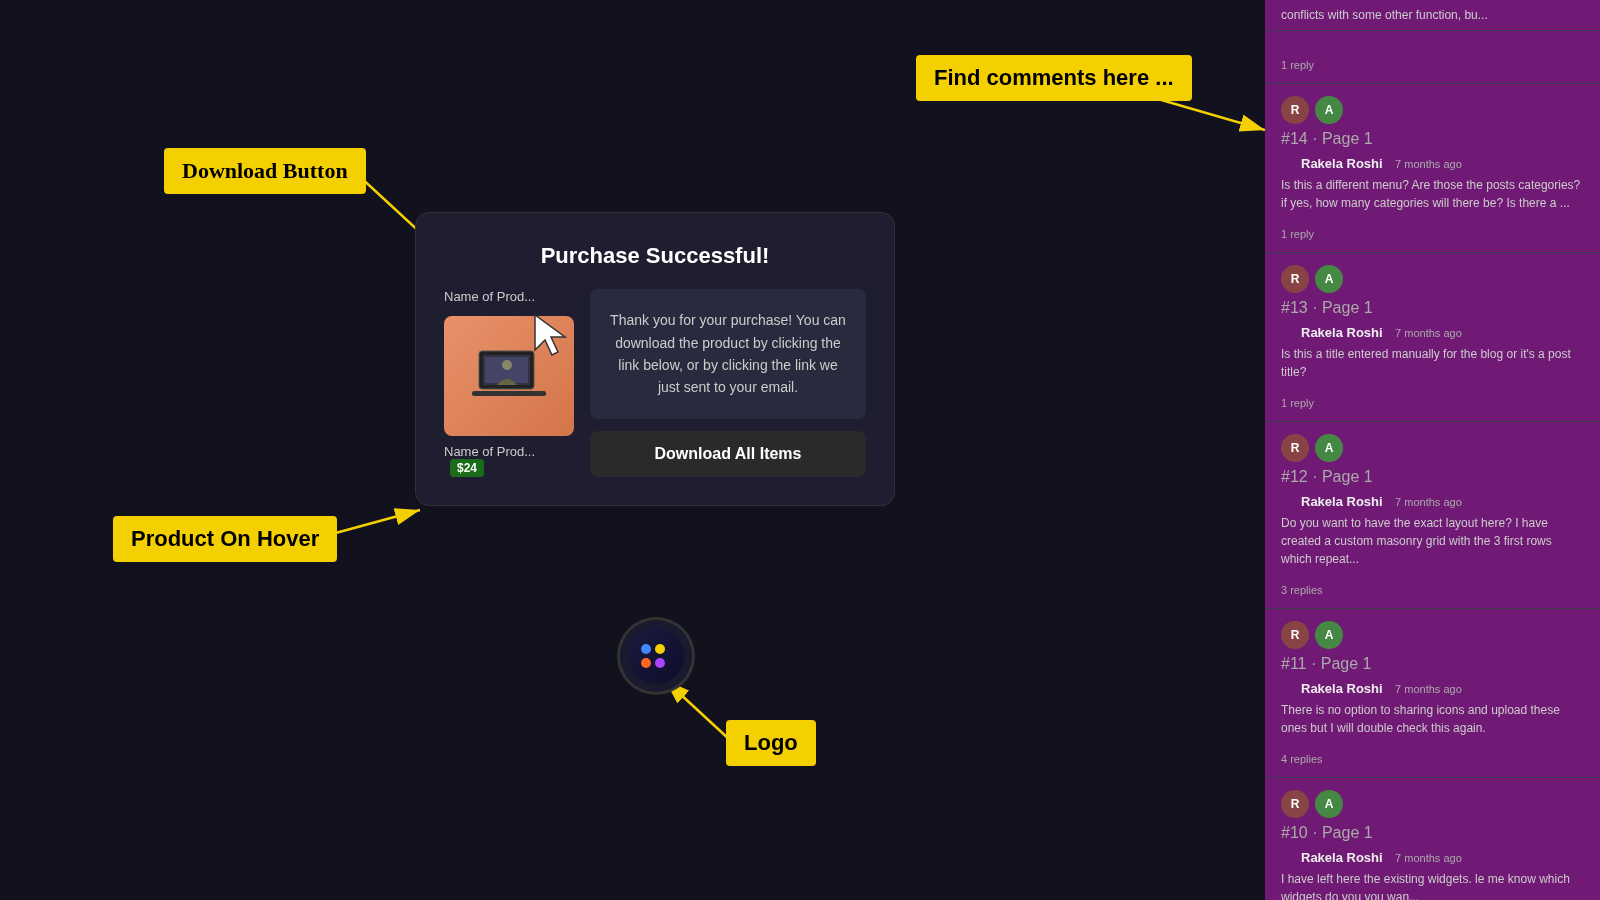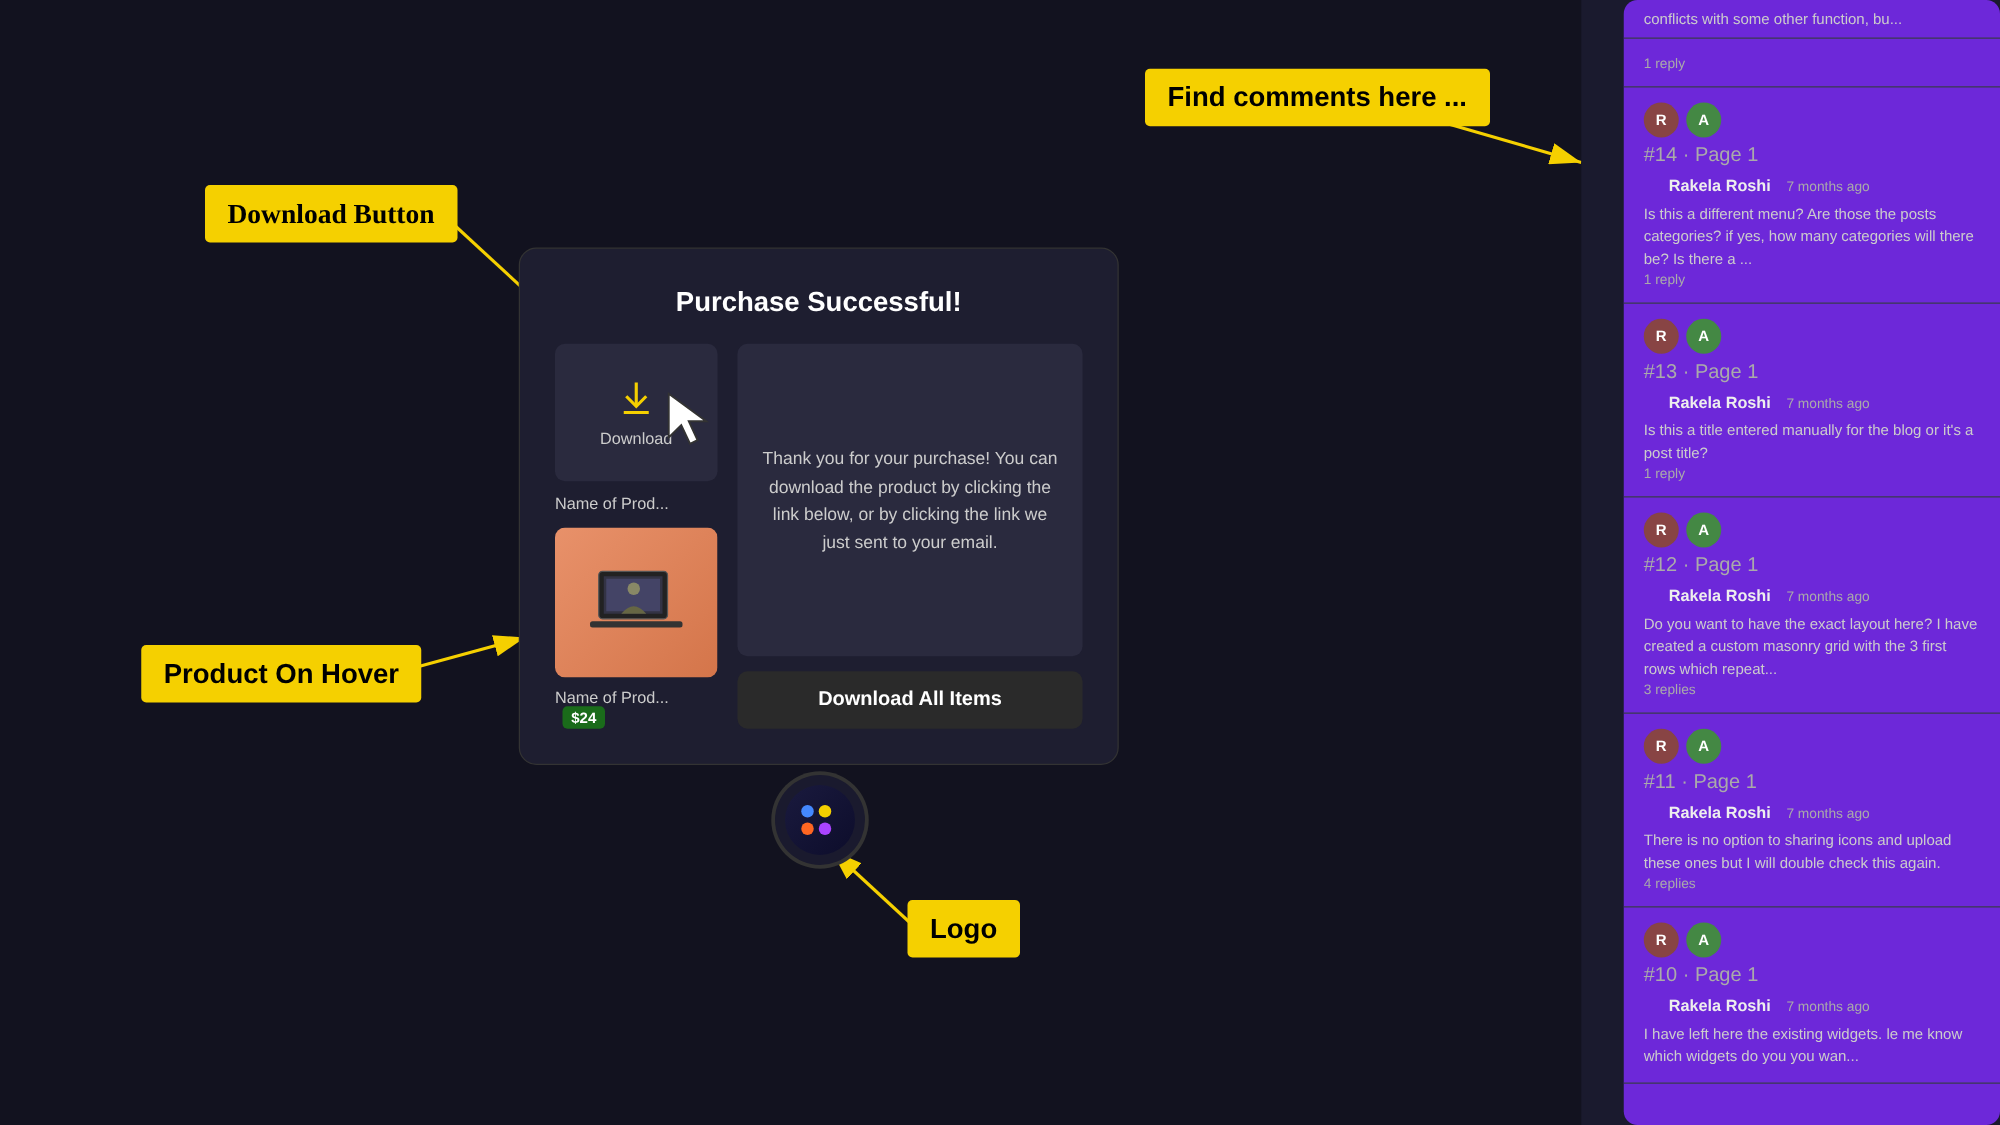--- a/index.html
+++ b/index.html
@@ -18,25 +18,24 @@
       left: 0; top: 0;
       width: 1265px;
       height: 900px;
       background: #12121f;
     }
 
     
     .sidebar {
       position: absolute;
       right: 0; top: 0;
-      width: 301px;
+      width: 335px;
       height: 900px;
-      background: #6d28d9;
+      background: #701a75;
       overflow: hidden;
-      border-radius: 11px;
     }
 
     
     .annotation-label {
       position: absolute;
       background: #f5d000;
       color: #000;
       font-weight: 700;
       font-size: 22px;
       padding: 10px 18px;
@@ -50,21 +49,21 @@
       top: 0; left: 0;
       width: 1265px;
       height: 900px;
       pointer-events: none;
     }
 
     
     .modal-card {
       position: absolute;
       left: 415px;
-      top: 198px;
+      top: 212px;
       width: 480px;
       background: #1e1e30;
       border-radius: 14px;
       padding: 30px 28px 28px 28px;
       border: 1px solid #333;
     }
 
     .modal-title {
       text-align: center;
       color: #fff;
@@ -289,21 +288,21 @@
       margin-top: 4px;
       display: -webkit-box;
       -webkit-line-clamp: 3;
       -webkit-box-orient: vertical;
       overflow: hidden;
     }
 
     .sidebar-reply {
       font-size: 11px;
       color: #aaa;
-      margin-top: 2px;
+      margin-top: 16px;
     }
 
     .sidebar-top-text {
       font-size: 12px;
       color: #ccc;
       padding: 8px 16px;
       border-bottom: 1px solid #3a3a4e;
       display: -webkit-box;
       -webkit-line-clamp: 2;
       -webkit-box-orient: vertical;
@@ -339,30 +338,20 @@
 <div class="annotation-label" style="left:916px; top:55px;">Find comments here ...</div>
 
 <div class="annotation-label" style="left:726px; top:720px;">Logo</div>
 
 <div class="modal-card">
   <div class="modal-title">Purchase Successful!</div>
   <div class="modal-body">
 
     <div class="modal-left">
 
-      <div class="product-top">
-        <div class="download-icon">
-          <svg width="32" height="32" viewBox="0 0 32 32" fill="none">
-            <line x1="16" y1="4" x2="16" y2="22" stroke="#f5d000" stroke-width="2.5"></line>
-            <polyline points="8,15 16,23 24,15" fill="none" stroke="#f5d000" stroke-width="2.5"></polyline>
-            <line x1="6" y1="28" x2="26" y2="28" stroke="#f5d000" stroke-width="2.5"></line>
-          </svg>
-        </div>
-        <div class="download-label">Download</div>
-      </div>
       <div class="product-name-top">Name of Prod...</div>
 
       <div class="product-card-hover">
         <div class="product-image-placeholder">
 
           <svg width="80" height="70" viewBox="0 0 80 70">
             <rect x="10" y="10" width="55" height="38" rx="3" fill="#222" stroke="#555" stroke-width="1"></rect>
             <rect x="14" y="14" width="47" height="30" fill="#334"></rect>
 
             <rect x="16" y="16" width="43" height="26" fill="#446"></rect>

